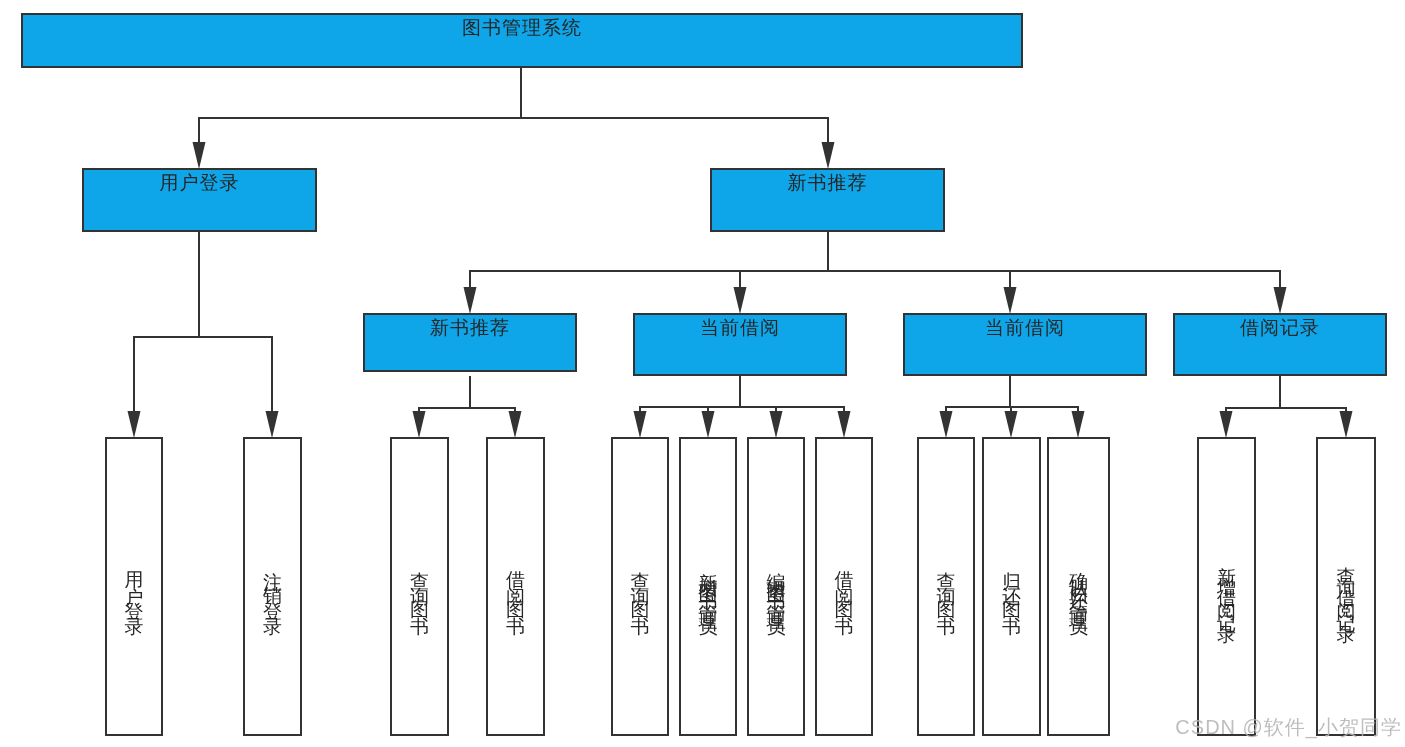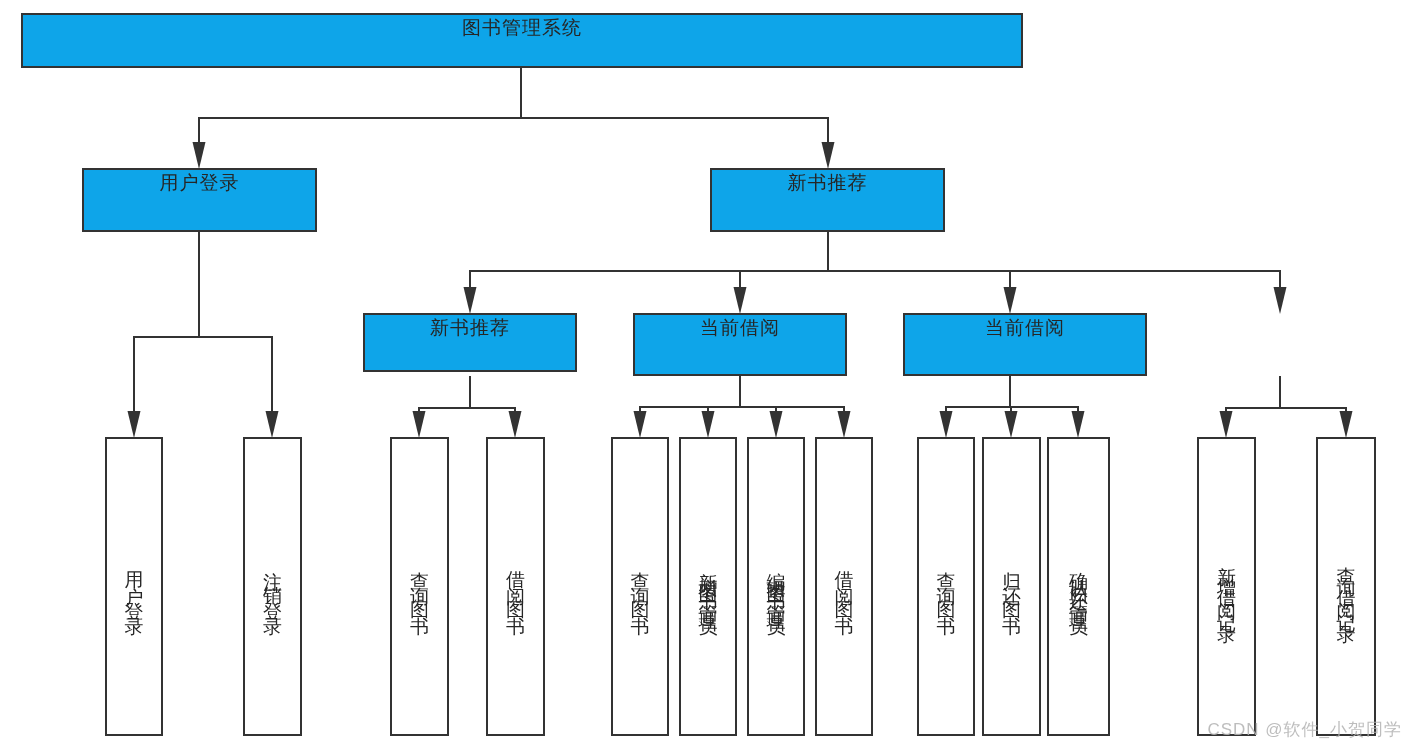--- a/index.html
+++ b/index.html
@@ -29,21 +29,21 @@
     writing-mode:vertical-rl;text-orientation:mixed;
     font-size:19px;color:var(--text,#262626);
     white-space:nowrap;
   }
   .vshort{letter-spacing:0.80em;}
   .vmed{letter-spacing:0.62em;}
   .vlong{letter-spacing:0.34em;}
   .watermark{
     position:absolute;z-index:5;
     right:3px;bottom:6px;
-    font-size:17px;letter-spacing:1px;
+    font-size:20px;letter-spacing:1px;
     color:var(--watermark,#b5b5b5);
     opacity:0.88;white-space:nowrap;
   }
 </style>
 </head>
 <body>
 
 <div class="stage">
 
   <svg class="connectors" id="connectors" width="1405" height="747" viewBox="0 0 1405 747">
@@ -114,20 +114,23 @@
 
   <div class="hnode" style="left:363px;top:313px;width:214px;height:59px">
     <span>新书推荐</span>
   </div>
   <div class="hnode" style="left:633px;top:313px;width:214px;height:63px">
     <span>当前借阅</span>
   </div>
   <div class="hnode" style="left:903px;top:313px;width:244px;height:63px">
     <span>当前借阅</span>
   </div>
+  <div class="hnode" style="left:1173px;top:313px;width:214px;height:63px">
+    <span>借阅记录</span>
+  </div>
 
   <div class="vnode vshort" style="left:105px;top:437px;width:58px;height:299px">
     <span>用户登录</span>
   </div>
   <div class="vnode vshort" style="left:243px;top:437px;width:59px;height:299px">
     <span>注销登录</span>
   </div>
 
   <div class="vnode vshort" style="left:390px;top:437px;width:59px;height:299px">
     <span>查询图书</span>

